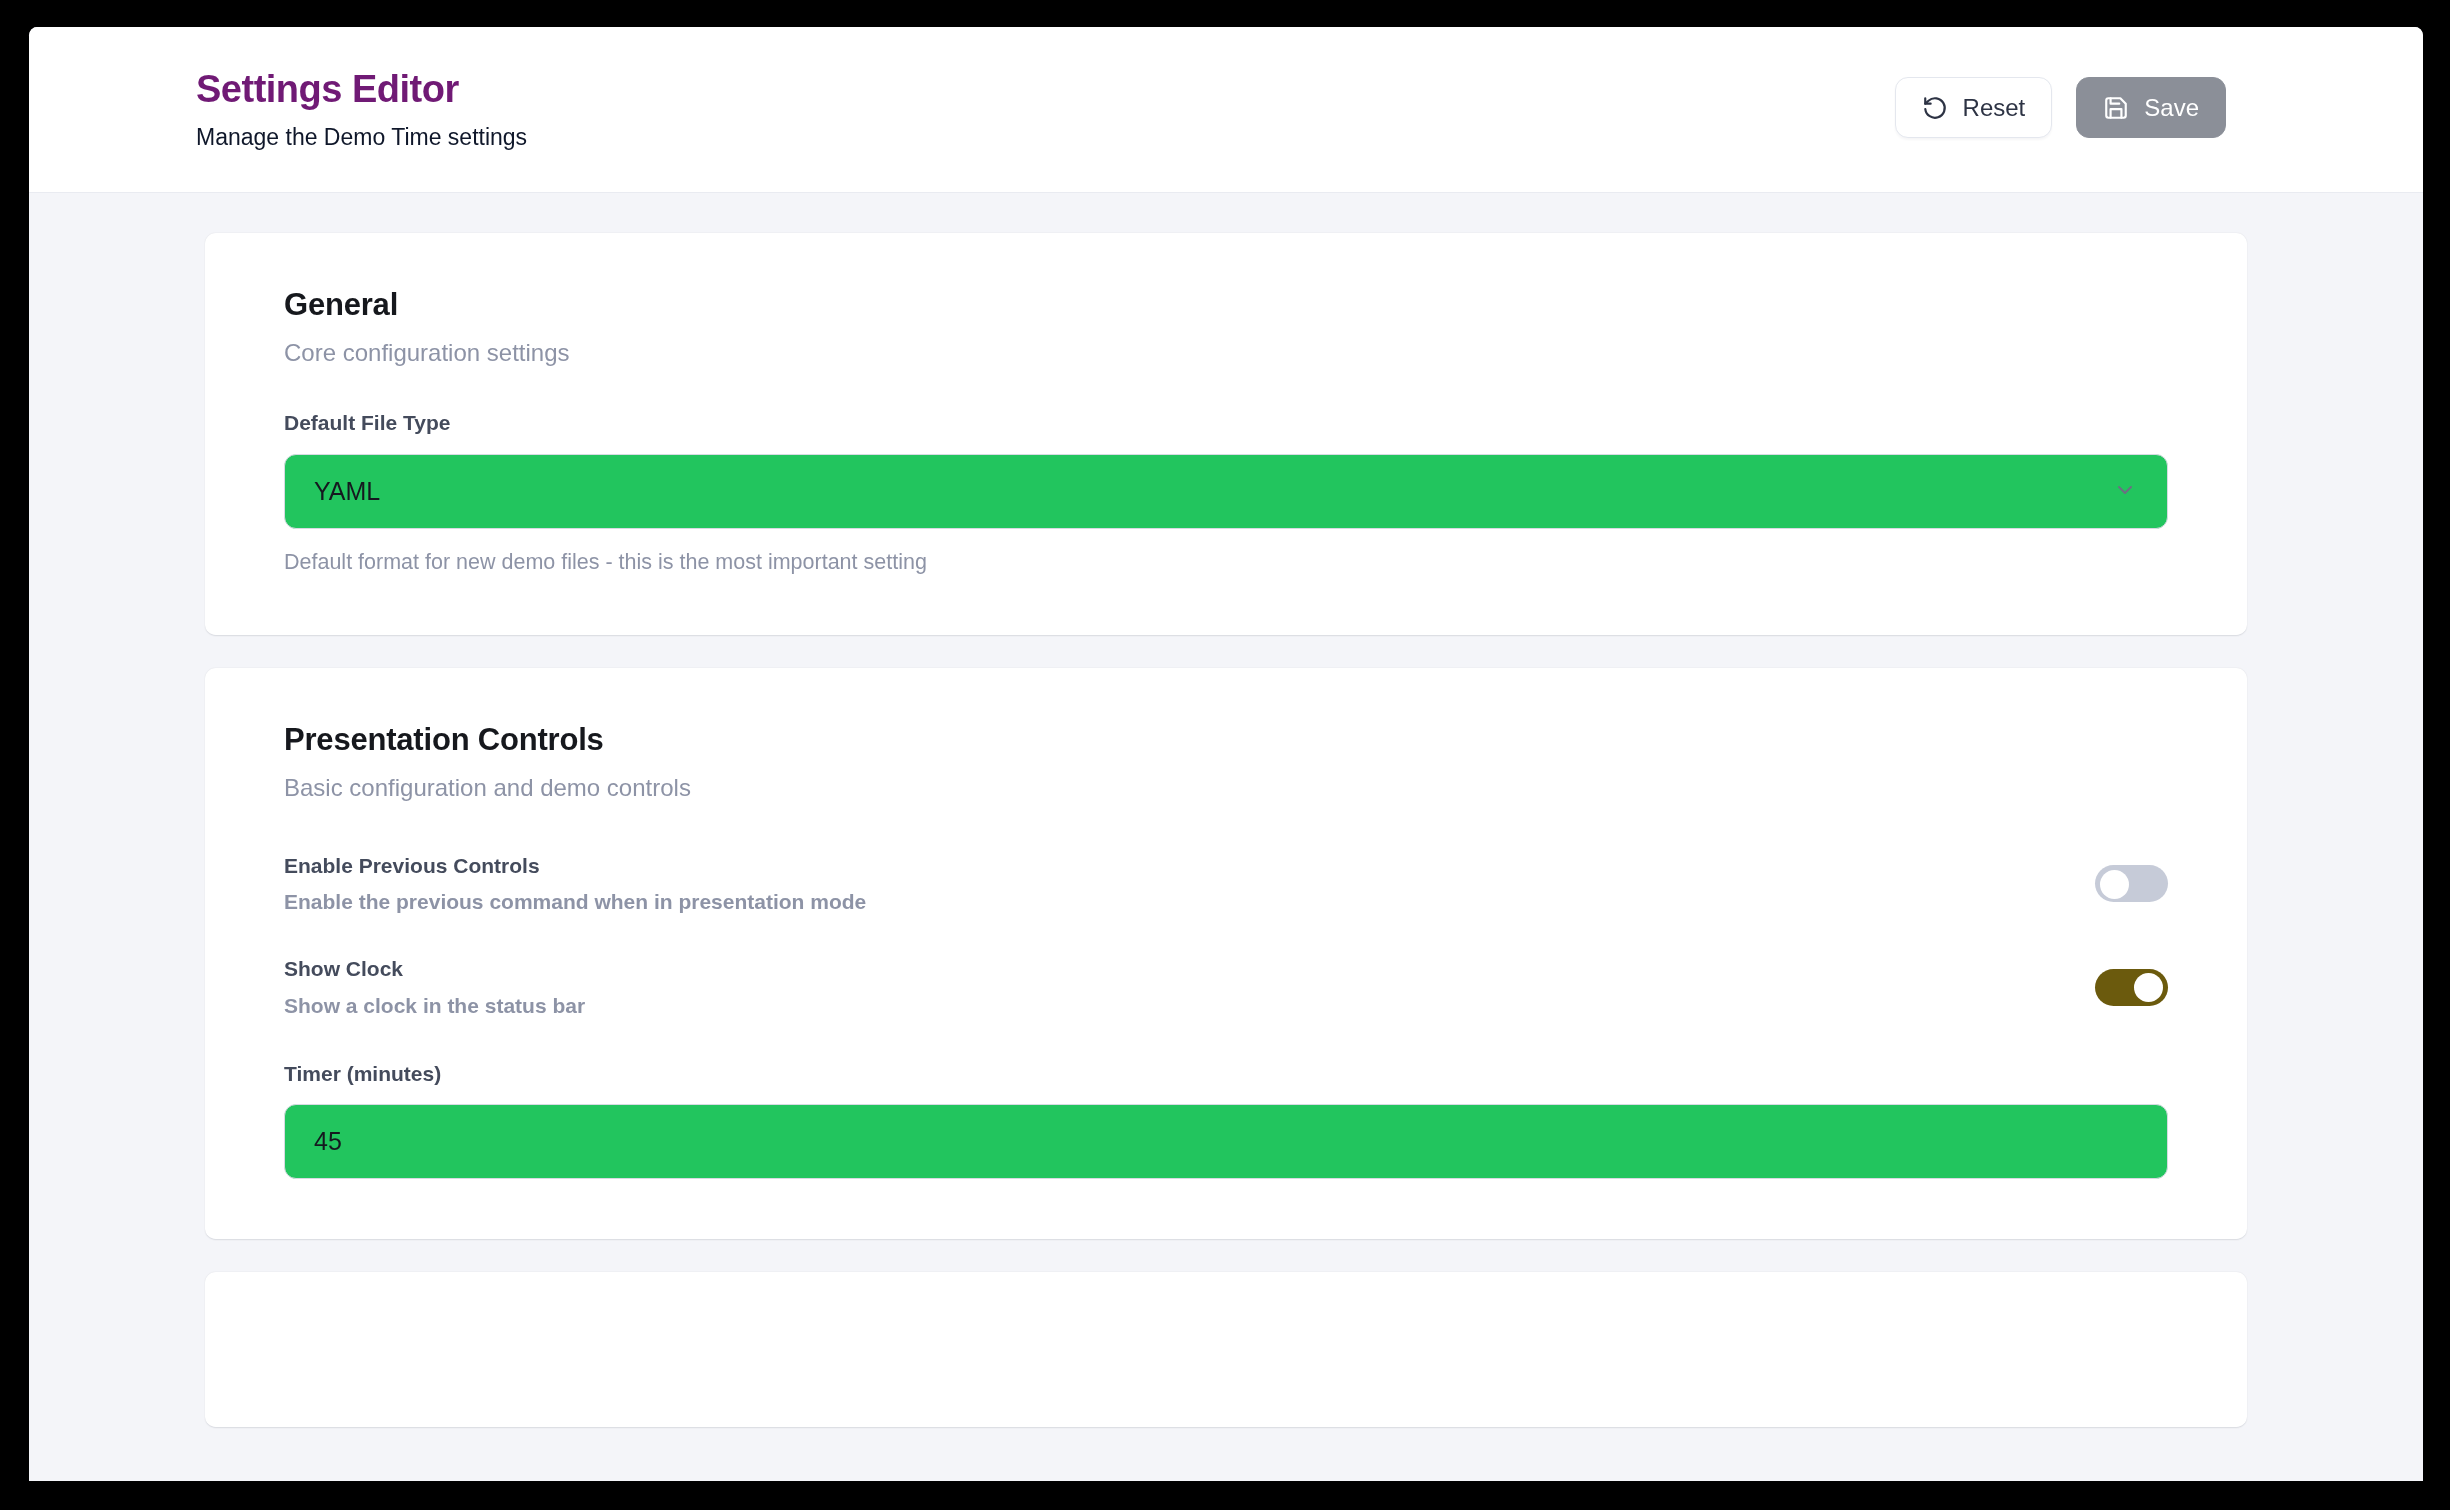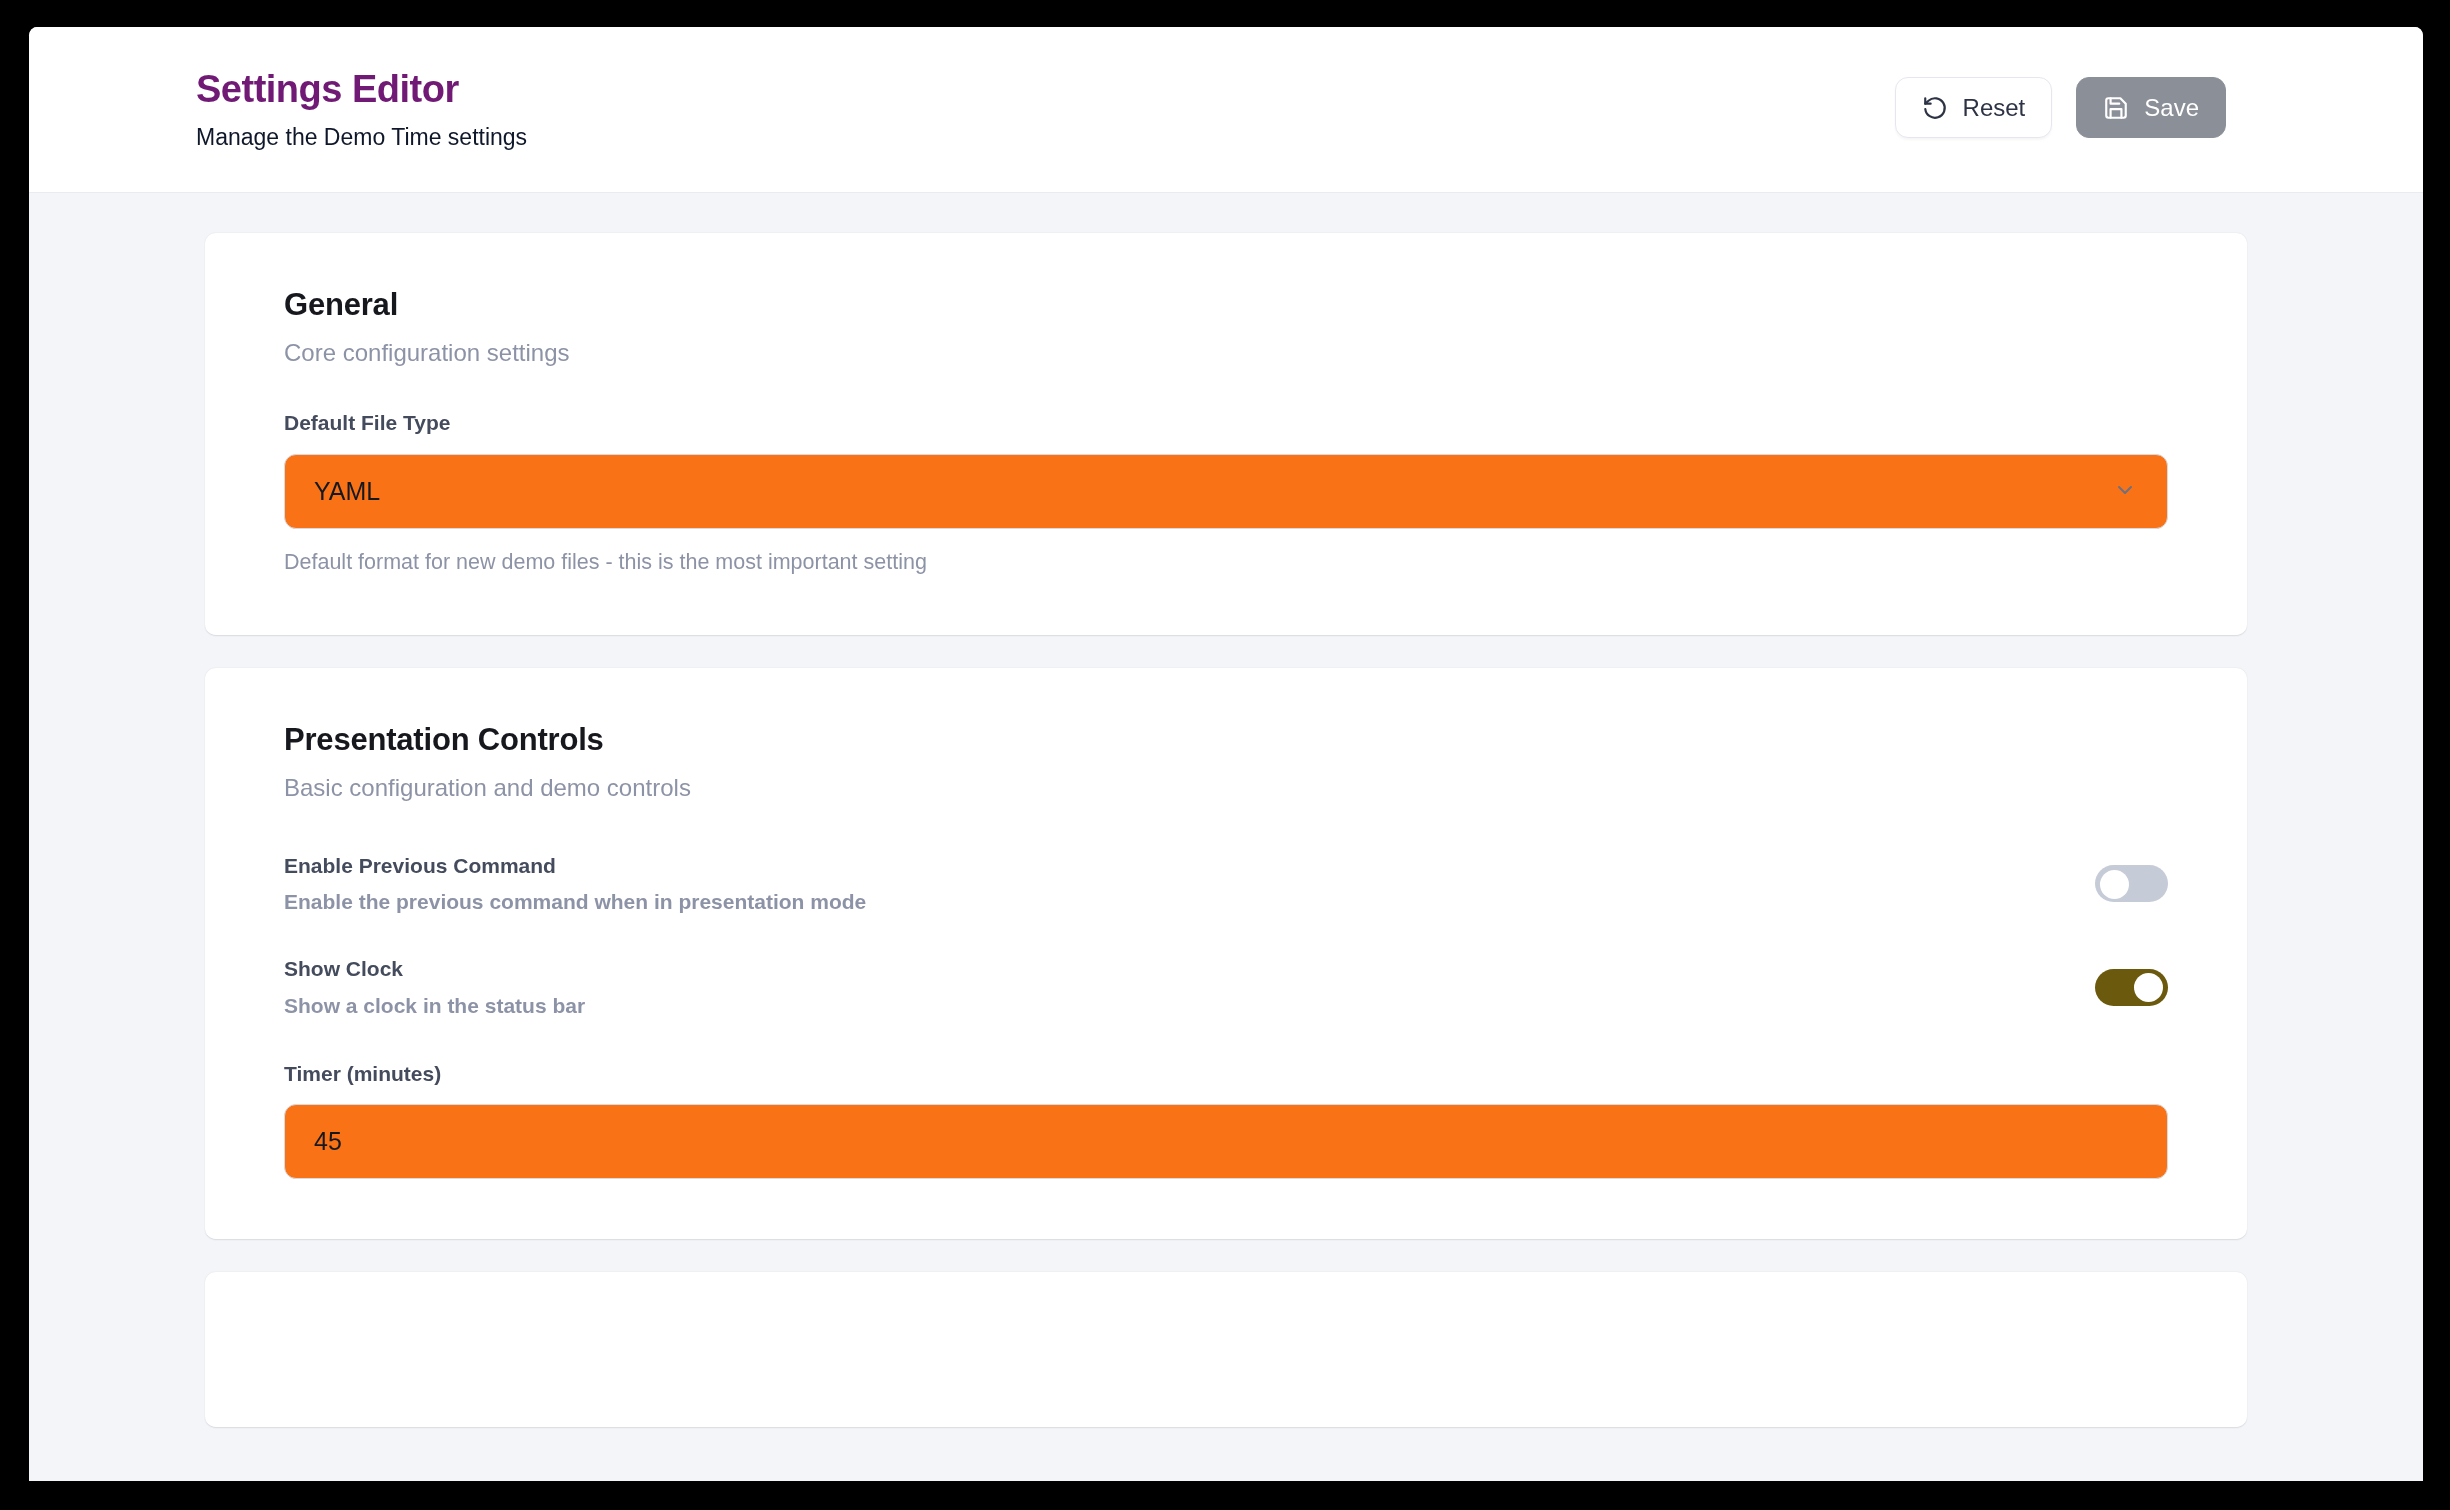--- a/index.html
+++ b/index.html
@@ -137,21 +137,21 @@
     font-size: 21px;
     font-weight: bold;
     color: #444b5c;
     line-height: 1.1;
   }
 
   .control {
     position: relative;
     margin-top: 19px;
     height: 75px;
-    background: #f97316;
+    background: #22c55e;
     border: 1.8px solid #d7dae2;
     border-radius: 12px;
     display: flex;
     align-items: center;
     padding: 0 29px;
   }
 
   .control-value {
     font-size: 25px;
     color: #15181f;
@@ -285,21 +285,21 @@
         </div>
       </div>
 
       <div class="card">
         <div class="card-inner">
           <div class="section-title">Presentation Controls</div>
           <div class="section-desc">Basic configuration and demo controls</div>
 
           <div class="toggle-row toggle-row-first">
             <div class="toggle-texts">
-              <div class="toggle-label">Enable Previous Command</div>
+              <div class="toggle-label">Enable Previous Controls</div>
               <div class="toggle-desc">Enable the previous command when in presentation mode</div>
             </div>
             <div class="switch off">
               <span class="knob"></span>
             </div>
           </div>
 
           <div class="toggle-row">
             <div class="toggle-texts">
               <div class="toggle-label">Show Clock</div>

